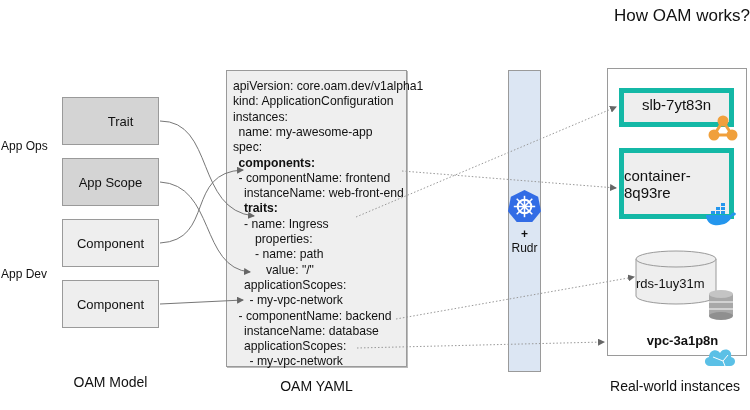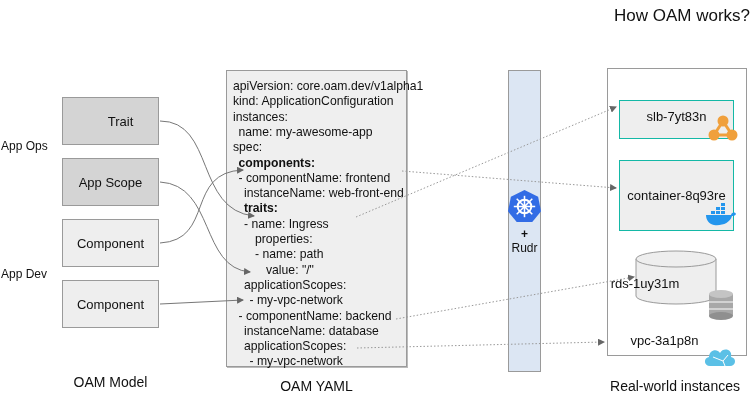--- a/index.html
+++ b/index.html
@@ -14,22 +14,22 @@
   .light { background:#eeeeee; }
   .caption { font-size:14px; text-align:center; }
   .yaml-box { left:226px; top:70px; width:181px; height:297px; background:#efefef;
               border:1px solid #9a9a9a; box-shadow:1px 1px 0 #bbb; box-sizing:border-box; }
   .yaml-line { position:absolute; font-size:12.2px; white-space:nowrap; line-height:15px; }
   .rudr-bar { left:508px; top:70px; width:33px; height:302px; background:#dce6f3;
               border:1px solid #9a9a9a; box-sizing:border-box; }
   .rudr-text { font-size:12px; text-align:center; width:33px; left:508px; }
   .world-box { left:607px; top:68px; width:140px; height:288px; border:1px solid #9a9a9a;
                background:#fff; box-sizing:border-box; }
-  .inst-box { left:619px; width:115px; border:1px solid #14b8a6; background:#eeeeee;
-              box-sizing:border-box; display:flex; align-items:center; justify-content:center; font-size:13px;margin-top:12px; }
+  .inst-box { left:619px; width:115px; border:5px solid #14b8a6; background:#eeeeee;
+              box-sizing:border-box; display:flex; align-items:center; justify-content:center; font-size:15px; }
   svg.overlay { position:absolute; left:0; top:0; pointer-events:none; }
 </style>
 </head>
 <body>
 
 <div class="abs title">How OAM works?</div>
 
 <div class="abs side-label" style="top:139px;">App Ops</div>
 <div class="abs side-label" style="top:267px;">App Dev</div>
 
@@ -114,30 +114,30 @@
       <rect x="16" y="4" width="4" height="3"></rect>
       <rect x="16" y="0" width="4" height="3"></rect>
     <path d="M1 12 H26 C27 9 30 9 31 11 C30 13 28 13 27 13 C25 20 17 23 9 22 C4 21 1 17 1 12 Z"></path>
   </g>
 </svg>
 
 <svg class="abs" style="left:635px; top:250px;" width="83" height="56" viewBox="0 0 83 56">
   <path d="M1 9 L1 46 A40 8 0 0 0 81 46 L81 9" fill="#eeeeee" stroke="#9a9a9a" stroke-width="1"></path>
   <ellipse cx="41" cy="9" rx="40" ry="8" fill="#eeeeee" stroke="#9a9a9a" stroke-width="1"></ellipse>
 </svg>
-<div class="abs" style="left:605px; width:80px; top:276px; text-align:center; font-size:13px;">rds-1uy31m</div>
+<div class="abs" style="left:636px; width:80px; top:276px; text-align:left; font-size:13px;">rds-1uy31m</div>
 <svg class="abs" style="left:708px; top:290px;" width="26" height="30" viewBox="0 0 26 30">
   <rect x="1" y="4" width="24" height="22" fill="#a8a8a8"></rect>
   <ellipse cx="13" cy="26" rx="12" ry="4" fill="#8f8f8f"></ellipse>
   <ellipse cx="13" cy="4" rx="12" ry="4" fill="#c4c4c4"></ellipse>
   <line x1="1" y1="12" x2="25" y2="12" stroke="#e0e0e0" stroke-width="1.5"></line>
   <line x1="1" y1="19" x2="25" y2="19" stroke="#e0e0e0" stroke-width="1.5"></line>
 </svg>
 
-<div class="abs" style="left:607px; width:115px; top:333px; text-align:center; font-size:13px;">vpc-3a1p8n</div>
+<div class="abs" style="left:625px; width:115px; top:333px; text-align:center; font-size:13px;font-weight:bold;">vpc-3a1p8n</div>
 <svg class="abs" style="left:703px; top:345px;" width="34" height="22" viewBox="0 0 34 22">
   <path d="M7 21 C1 21 0 13 6 12 C6 5 14 3 17 8 C20 2 30 4 28 12 C34 13 33 21 27 21 Z" fill="#5bc0e6"></path>
   <g stroke="#fff" stroke-width="1">
       <line x1="10" y1="12" x2="20" y2="16"></line>
       <line x1="20" y1="16" x2="25" y2="10"></line>
       <line x1="20" y1="16" x2="22" y2="21"></line>
     </g>
 </svg>
 
 <div class="abs caption" style="left:600px; width:150px; top:378px;">Real-world instances</div>

